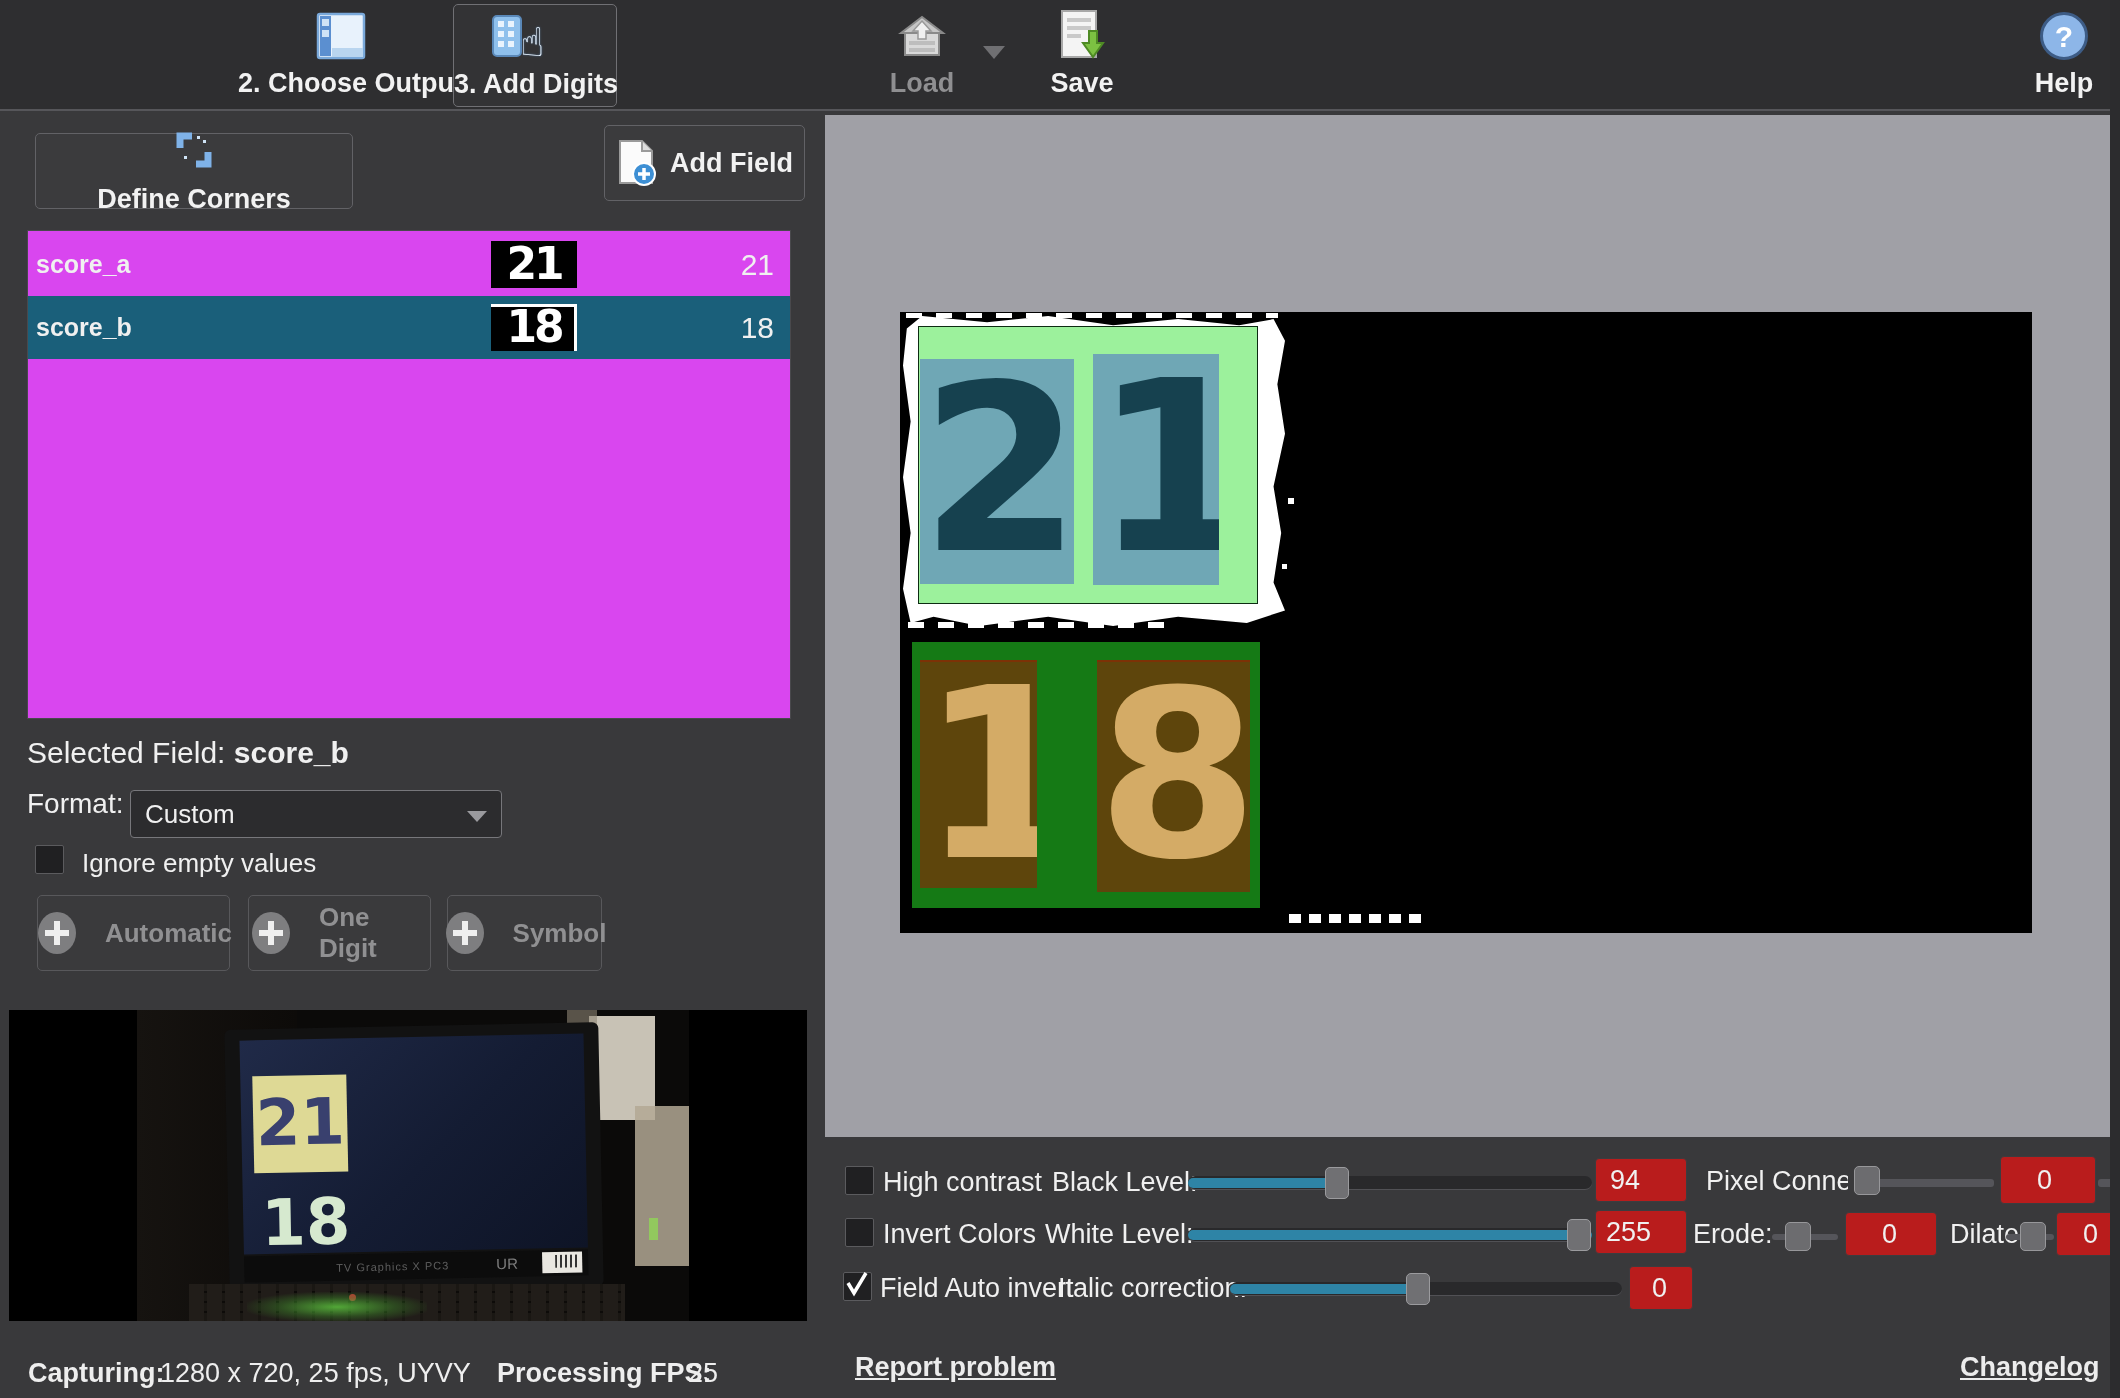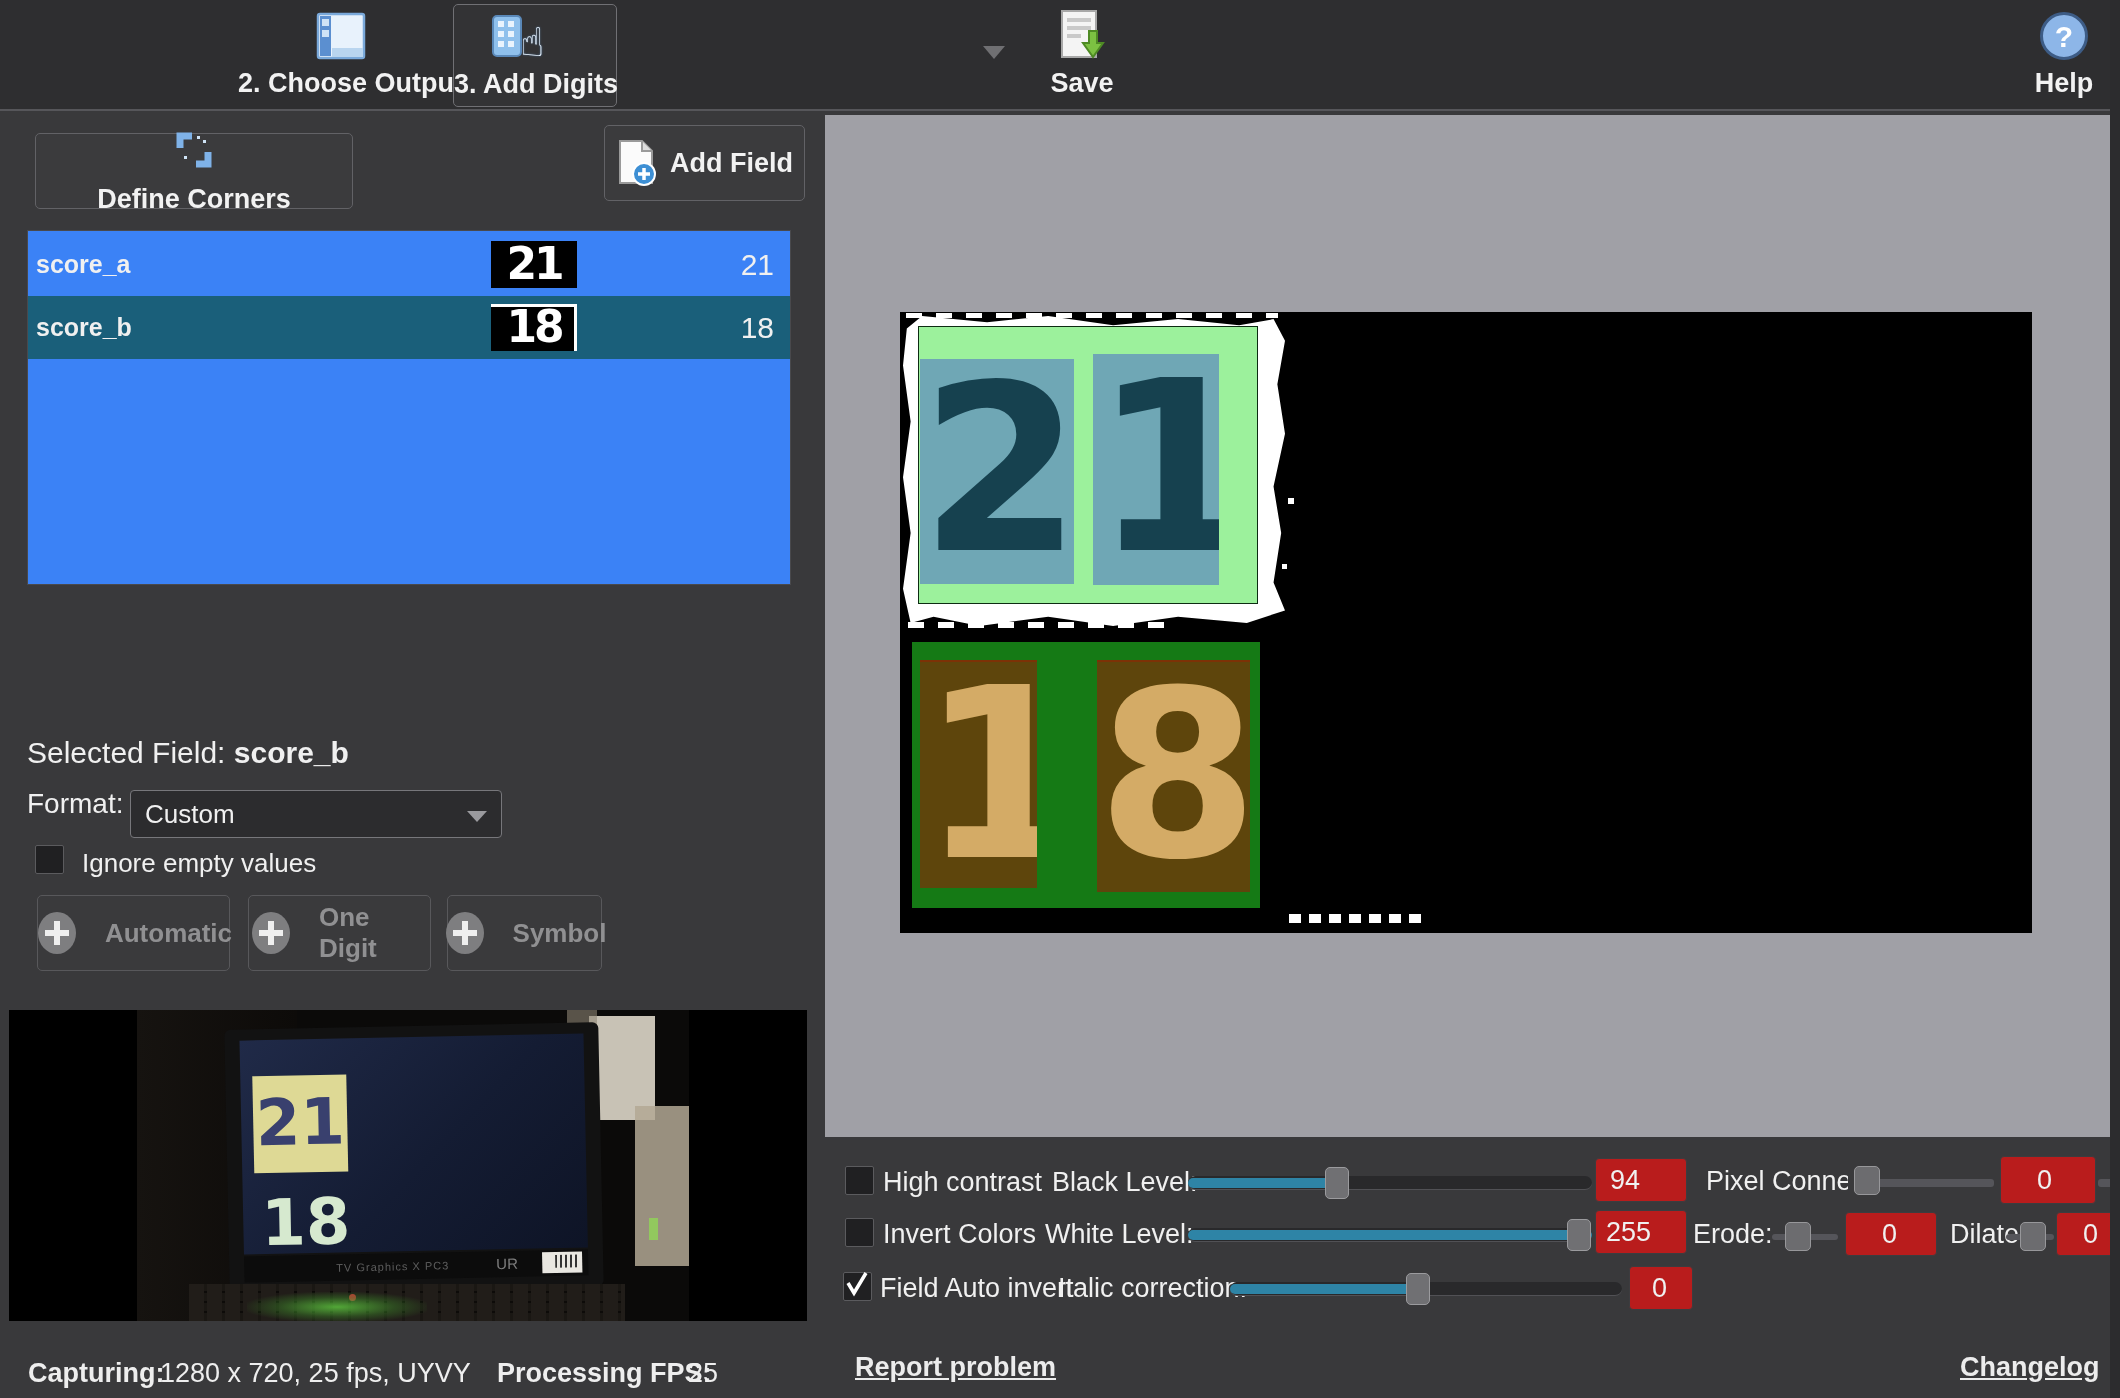--- a/index.html
+++ b/index.html
@@ -38,22 +38,22 @@
 
   
   .btn { position:absolute; background:#3b3b3d; border:1px solid #626266; border-radius:5px;
     display:flex; align-items:center; justify-content:center; gap:12px;
     font-size:27px; font-weight:bold; color:#f2f2f2; }
   .btn-define { left:35px;  top:133px; width:318px; height:76px;flex-direction:column; }
   .btn-delete { left:376px; top:133px; width:209px; height:76px; }
   .btn-addfield { left:604px; top:125px; width:201px; height:76px; }
 
   
-  .field-list { position:absolute; left:27px; top:230px; width:764px; height:355px;
-    background:#3b82f6; border:1px solid #49494c; }
+  .field-list { position:absolute; left:27px; top:230px; width:764px; height:489px;
+    background:#d946ef; border:1px solid #49494c; }
   .field-row { position:absolute; left:0; width:762px; height:63px; }
   .field-row.sel { background:#1a5f7a; }
   .field-name { position:absolute; left:8px; top:17px; font-size:25px; font-weight:bold; }
   .field-thumb { position:absolute; left:463px; top:8px; width:86px; height:47px;
     background:#000; color:#fff; font-weight:800; font-size:44px; line-height:45px;
     text-align:center; letter-spacing:-3px; font-family:"DejaVu Sans", sans-serif; }
   .field-thumb.outlined { box-shadow: inset -3px 3px 0 0 #fff; }
   .field-value { position:absolute; right:16px; top:15px; font-size:30px; }
 
   
@@ -226,20 +226,32 @@
               <rect x="16" y="16" width="6" height="6"></rect>
             <rect x="6" y="26" width="6" height="6"></rect>
               <rect x="16" y="26" width="6" height="6"></rect>
           </g>
         </svg>
         <span class="hand-glyph" style="left:66px;top:8px;">☝</span>
       </div>
       <div class="tb-label">3. Add Digits</div>
     </div>
 
+    <div class="tb-item tb-load">
+      <div class="tb-icon">
+        <svg width="54" height="54" viewBox="0 0 54 54">
+          <polygon points="6,24 27,8 48,24" fill="#c6c6c6" stroke="#8a8a8a" stroke-width="2"></polygon>
+          <rect x="10" y="24" width="34" height="22" fill="#d9d9d9" stroke="#8a8a8a" stroke-width="2"></rect>
+          <polygon points="27,12 36,22 31,22 31,30 23,30 23,22 18,22" fill="#f0f0f0" stroke="#999" stroke-width="1.5"></polygon>
+          <rect x="14" y="32" width="26" height="4" fill="#bdbdbd"></rect>
+          <rect x="14" y="39" width="26" height="4" fill="#bdbdbd"></rect>
+        </svg>
+      </div>
+      <div class="tb-label">Load</div>
+    </div>
     <div class="load-arrow"></div>
 
     <div class="tb-item tb-save">
       <div class="tb-icon">
         <svg width="52" height="54" viewBox="0 0 52 54">
           <rect x="6" y="2" width="34" height="46" fill="#f4f4f4" stroke="#a8a8a8" stroke-width="2"></rect>
           <rect x="11" y="9" width="24" height="4" fill="#c9c9c9"></rect>
           <rect x="11" y="17" width="24" height="4" fill="#c9c9c9"></rect>
           <rect x="11" y="25" width="14" height="4" fill="#c9c9c9"></rect>
           <polygon points="33,22 41,22 41,34 47,34 37,48 27,34 33,34" fill="#7cc142" stroke="#4e8a24" stroke-width="2"></polygon>

